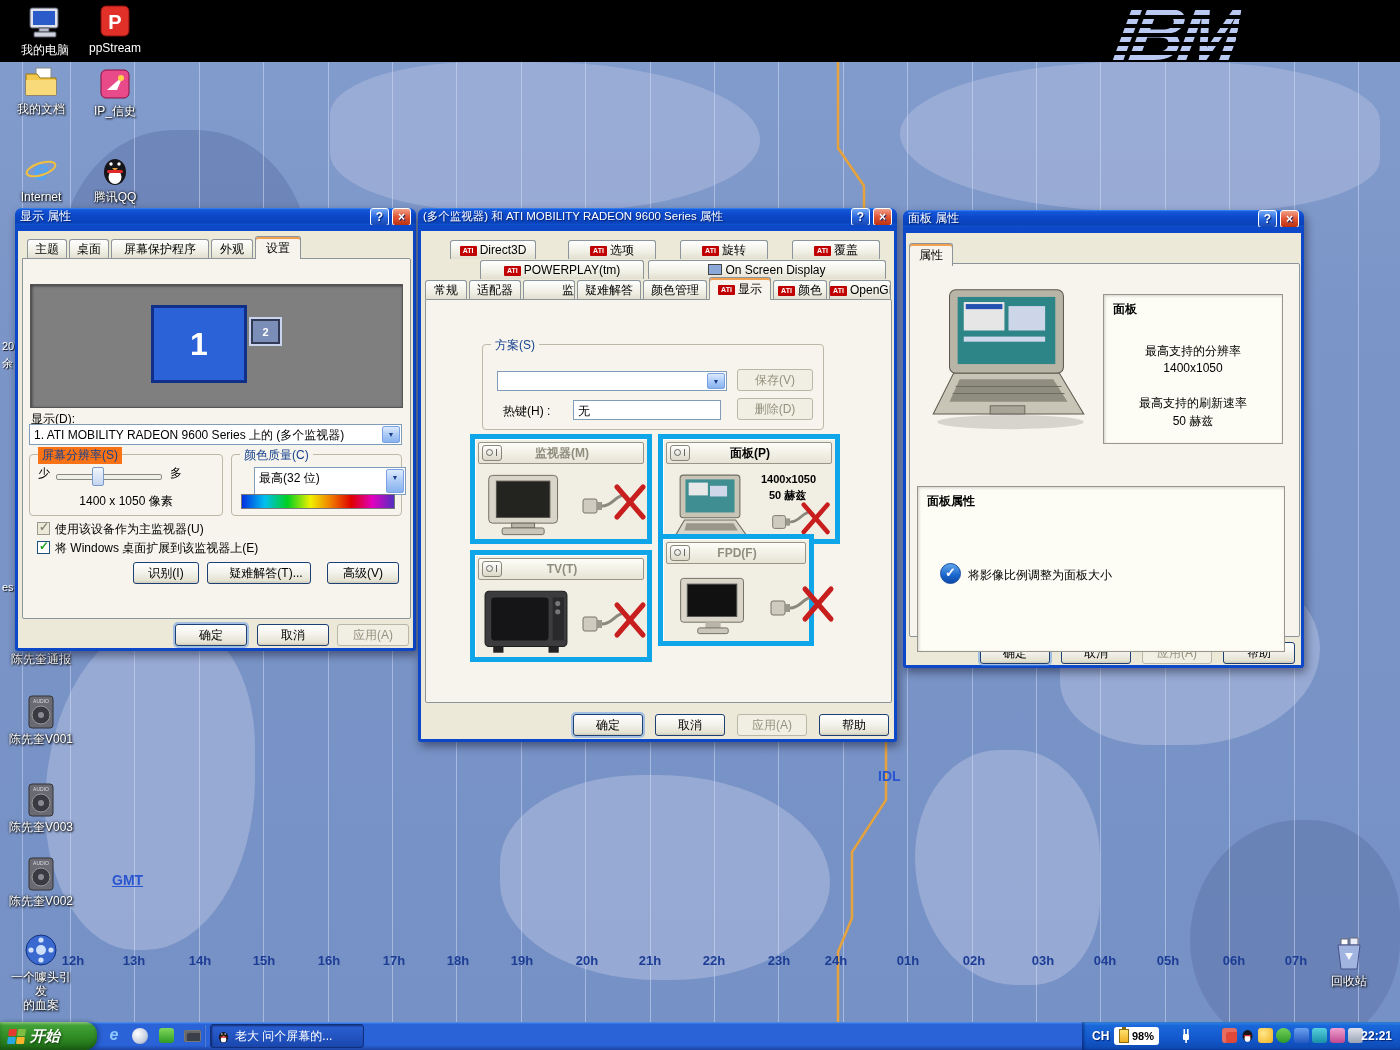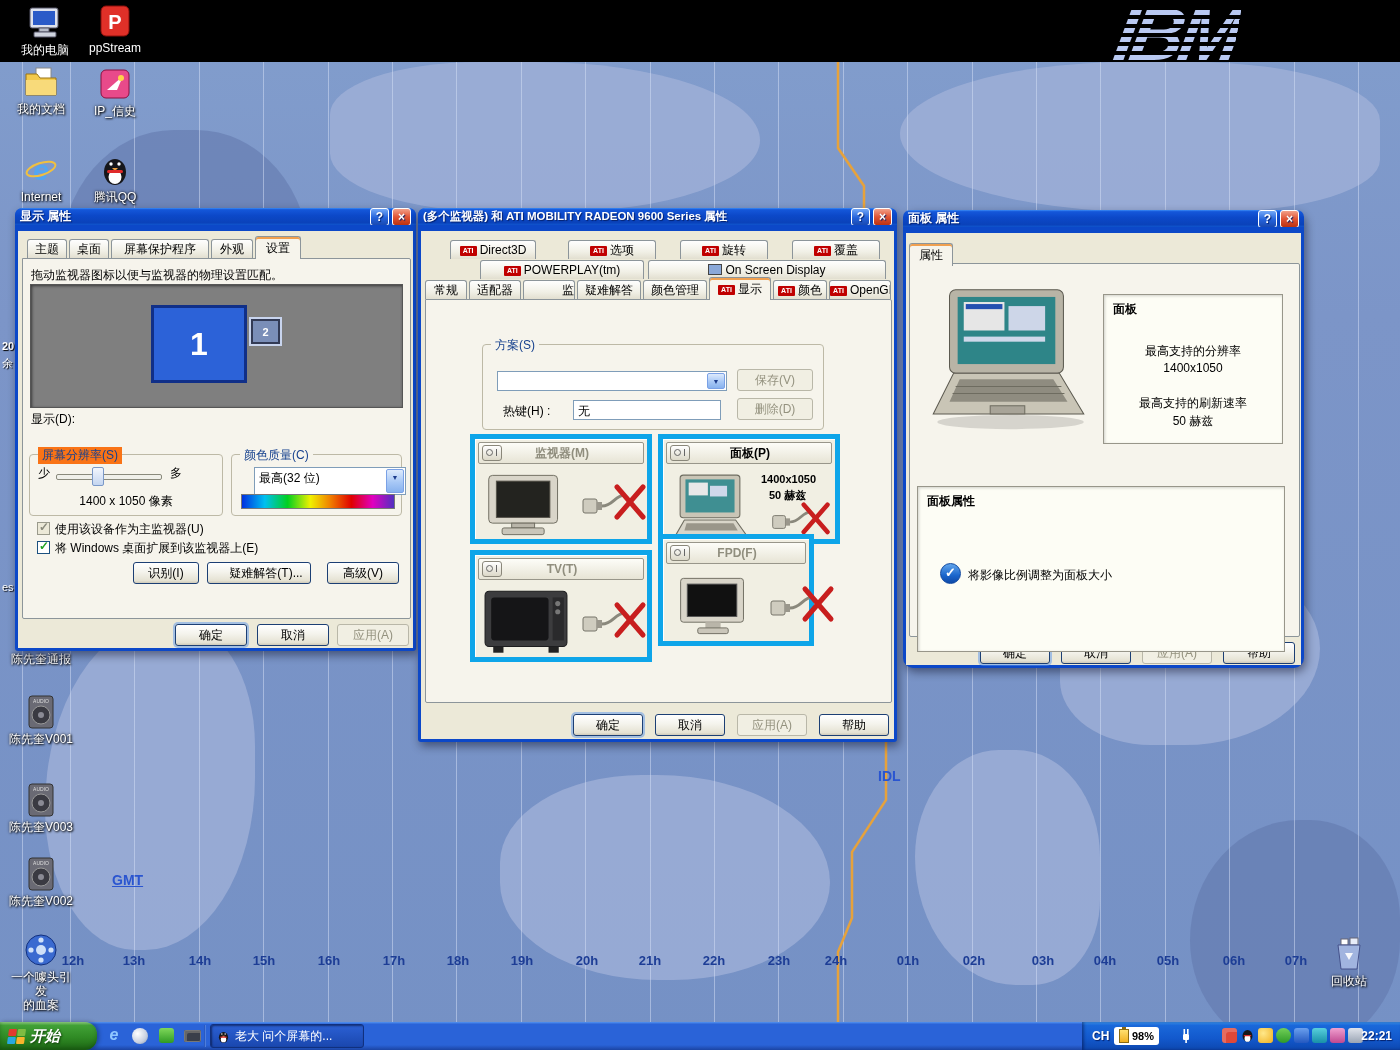--- a/index.html
+++ b/index.html
@@ -24,21 +24,21 @@
   .dicon{position:absolute;width:66px;text-align:center;color:#fff;z-index:2;cursor:default;}
   .dicon .ic{width:36px;height:36px;margin:0 auto 2px;display:block;}
   .dicon .lbl{font-size:12px;line-height:14px;text-shadow:1px 1px 2px #000,0 0 3px #000;}
   
   .win{position:absolute;background:#0c48c8;border-radius:8px 8px 3px 3px;
        box-shadow:2px 4px 10px rgba(0,0,20,.45);z-index:5;}
   .win .face{position:absolute;left:3px;right:3px;top:23px;bottom:3px;background:#ece9d8;}
   .tbar{position:absolute;left:0;right:0;top:0;height:17px;border-radius:7px 7px 0 0;
         background:linear-gradient(180deg,#3c8cf4 0%,#1457da 10%,#0c48c8 45%,#0a42ba 86%,#1055ce 100%);
         display:flex;align-items:center;padding:0 5px;box-sizing:border-box;color:#fff;
-        font-weight:bold;font-size:12px;text-shadow:1px 1px 1px #04206b;white-space:nowrap;overflow:hidden;}
+        font-weight:normal;font-size:12px;text-shadow:1px 1px 1px #04206b;white-space:nowrap;overflow:hidden;}
   .tbar .sp{flex:1;}
   .tb-btn{width:19px;height:18px;margin-left:3px;border:1px solid #fff;border-radius:3px;flex:none;
           color:#fff;font-size:12px;font-weight:bold;text-align:center;line-height:16px;box-sizing:border-box;}
   .tb-help{background:linear-gradient(#72a8f8,#2462da 55%,#1a4ab2);}
   .tb-help::after{content:"?";}
   .tb-close{background:linear-gradient(#f2a088,#e05434 50%,#bc3210);}
   .tb-close::after{content:"×";}
   
   .tab{position:absolute;height:19px;line-height:19px;font-size:12px;text-align:center;
        background:linear-gradient(#fefefe,#f1f0e6 60%,#e2dfd0);border:1px solid #8c959a;border-bottom:none;
@@ -166,21 +166,21 @@
 <span class="tz" style="left:954px">02h</span>
 <span class="tz" style="left:1023px">03h</span>
 <span class="tz" style="left:1085px">04h</span>
 <span class="tz" style="left:1148px">05h</span>
 <span class="tz" style="left:1214px">06h</span>
 <span class="tz" style="left:1276px">07h</span>
 
 <span class="maplbl" style="left:112px;top:872px;text-decoration:underline;">GMT</span>
 <span class="maplbl" style="left:878px;top:768px;">IDL</span>
 
-<span class="frag" style="left:2px;top:340px;font-weight:bold;">20</span>
+<span class="frag" style="left:2px;top:340px;">20</span>
 <span class="frag" style="left:2px;top:356px;">余</span>
 <span class="frag" style="left:2px;top:581px;">es</span>
 
 <div class="dicon" style="left:12px;top:5px;">
   <svg class="ic" viewBox="0 0 36 36">
     <rect x="3" y="3" width="28" height="20" rx="2" fill="#dfe3ee" stroke="#556"></rect>
     <rect x="6" y="6" width="22" height="14" fill="#2b5bc8"></rect>
     <rect x="12" y="23" width="10" height="4" fill="#b8bcc8" stroke="#556"></rect>
     <rect x="7" y="27" width="22" height="5" rx="1" fill="#cfd3de" stroke="#556"></rect>
   </svg>
@@ -294,32 +294,35 @@
     <span class="tb-btn tb-help"></span>
     <span class="tb-btn tb-close"></span>
   </div>
   <div class="tab" style="left:12px;top:31px;width:40px;"><span>主题</span></div>
   <div class="tab" style="left:54px;top:31px;width:40px;"><span>桌面</span></div>
   <div class="tab" style="left:96px;top:31px;width:98px;"><span>屏幕保护程序</span></div>
   <div class="tab" style="left:196px;top:31px;width:42px;"><span>外观</span></div>
   <div class="tab active" style="left:240px;top:31px;width:46px;"><span>设置</span></div>
   <div class="tab-page" style="left:7px;top:50px;width:387px;height:359px;"></div>
 
-  <div style="position:absolute;left:16px;top:59px;width:362px;font-size:12px;z-index:2;">拖动监视器图标以便与监视器的物理设置匹配。</div>
 
   <div class="preview" style="left:15px;top:76px;width:371px;height:122px;z-index:2;">
     <div class="mon1" style="left:120px;top:20px;width:90px;height:72px;">
         <span>1</span>
       </div>
     <div class="mon2" style="left:220px;top:34px;width:25px;height:21px;">
         <span>2</span>
       </div>
   </div>
 
   <div style="position:absolute;left:16px;top:203px;z-index:2;">显示(D):</div>
+  <div class="dd" style="left:14px;top:216px;width:373px;height:21px;z-index:2;">
+    <span>1. ATI MOBILITY RADEON 9600 Series 上的 (多个监视器)</span>
+    <span class="dd-arrow"></span>
+  </div>
 
   <div class="group" style="left:14px;top:246px;width:194px;height:62px;z-index:2;">
     <span class="cap" style="background:#f97316;">屏幕分辨率(S)</span>
     <span style="position:absolute;left:8px;top:10px;">少</span>
     <div class="sl-track" style="left:26px;top:19px;width:104px;"></div>
     <div class="sl-thumb" style="left:62px;top:12px;"></div>
     <span style="position:absolute;left:140px;top:10px;">多</span>
     <div style="position:absolute;left:0;top:38px;width:100%;text-align:center;">1400 x 1050 像素</div>
   </div>
   <div class="group" style="left:216px;top:246px;width:171px;height:62px;z-index:2;">
@@ -475,21 +478,21 @@
       <line x1="62" y1="4" x2="36" y2="34" stroke="#c81e1e" stroke-width="5" stroke-linecap="round"></line>
     </svg>
   </div>
 
   <div class="btn primary" style="left:155px;top:506px;width:70px;">确定</div>
   <div class="btn" style="left:237px;top:506px;width:70px;">取消</div>
   <div class="btn disabled" style="left:319px;top:506px;width:70px;">应用(A)</div>
   <div class="btn" style="left:401px;top:506px;width:70px;">帮助</div>
 </div>
 
-<div class="win" style="left:903px;top:210px;width:401px;height:458px;border-radius:10px;">
+<div class="win" style="left:903px;top:210px;width:401px;height:458px;">
   <div class="face"></div>
   <div class="tbar">
     <span>面板 属性</span>
     <span class="sp"></span>
     <span class="tb-btn tb-help"></span>
     <span class="tb-btn tb-close"></span>
   </div>
   <div class="tab active" style="left:6px;top:36px;width:44px;"><span>属性</span></div>
   <div class="tab-page" style="left:6px;top:53px;width:389px;height:372px;"></div>
 

